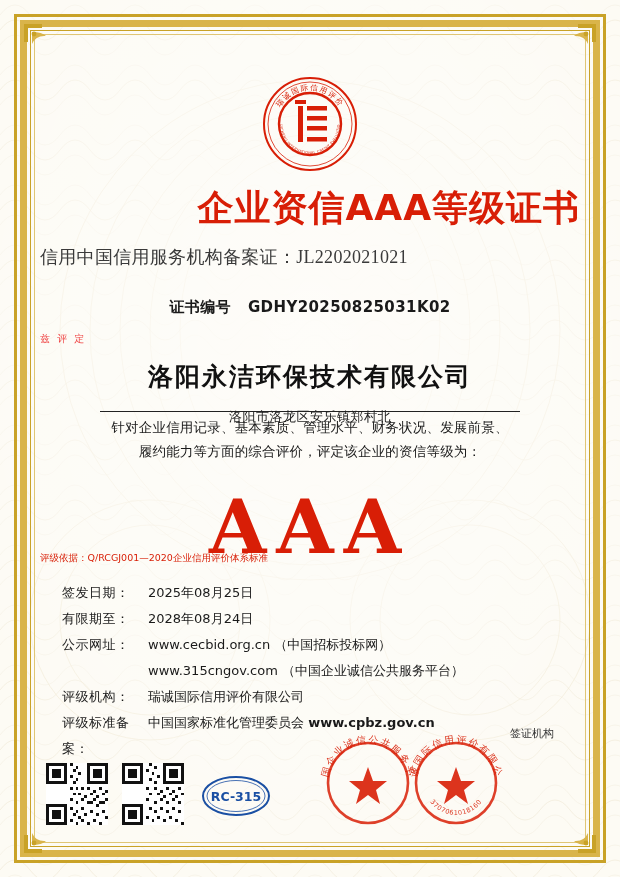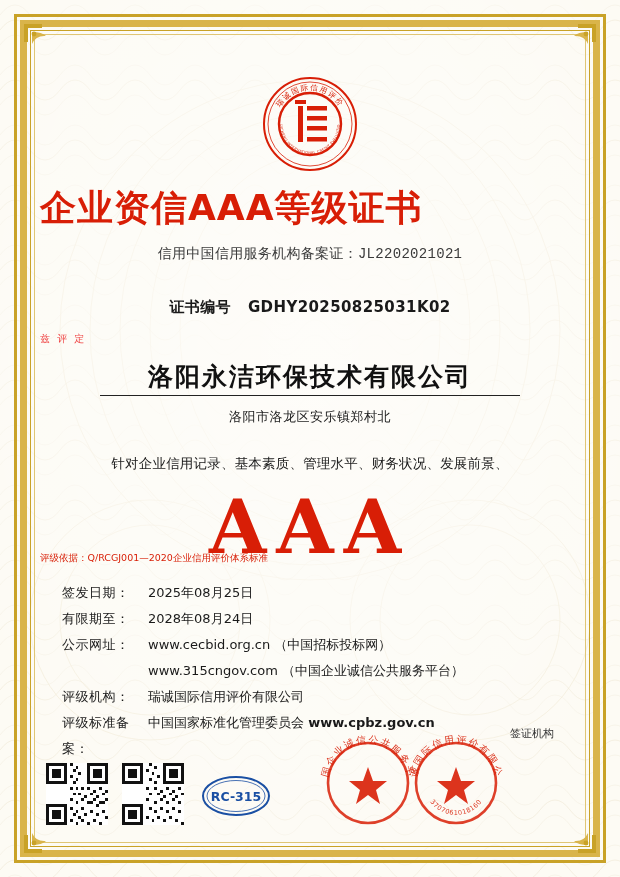--- a/index.html
+++ b/index.html
@@ -84,35 +84,35 @@
     top: 36px;
     transform: translateX(-50%);
     width: 96px;
     height: 96px;
   }
 
   .title {
     position: absolute;
     top: 148px;
     left: 0; right: 0;
-    text-align: left;
+    text-align: right;
     font-family: "DejaVu Sans", "Liberation Sans", sans-serif;
     font-size: 36px;
     font-weight: bold;
     color: #d81e06;
     letter-spacing: 1px;
     line-height: 1.1;
   }
   .subtitle {
     position: absolute;
     top: 205px;
     left: 0; right: 0;
-    text-align: center;
-    font-family: Liberation Mono, monospace;
-    font-size: 14px;
+    text-align: left;
+    font-family: Liberation Serif, serif;
+    font-size: 18px;
     color: #3a3a3a;
     letter-spacing: 0.3px;
   }
   .cert-no {
     position: absolute;
     top: 258px;
     left: 0; right: 0;
     text-align: center;
     font-family: "DejaVu Sans", "Liberation Sans", sans-serif;
     font-size: 15px;
@@ -130,42 +130,42 @@
     color: #ef4444;
     letter-spacing: 2px;
   }
   .company-wrap {
     position: absolute;
     top: 320px;
     left: 60px;
     right: 60px;
     text-align: center;
     border-bottom: 1.5px solid #222;
-    padding-bottom: 2px;
+    padding-bottom: 18px;
   }
   .company {
     font-family: "DejaVu Sans", "Liberation Sans", sans-serif;
     font-size: 25px;
     font-weight: bold;
     color: #111;
     letter-spacing: 2px;
   }
   .address {
     position: absolute;
     top: 368px;
     left: 0; right: 0;
     text-align: center;
     font-family: "DejaVu Sans", "Liberation Sans", sans-serif;
     font-size: 13px;
     color: #222;
     letter-spacing: 0.5px;
   }
   .evaluation {
     position: absolute;
-    top: 412px;
+    top: 376px;
     left: 38px;
     right: 38px;
     text-align: center;
     font-family: "DejaVu Sans", "Liberation Sans", sans-serif;
     font-size: 13.5px;
     color: #1a1a1a;
     line-height: 1.75;
     letter-spacing: 0.2px;
   }
   .grade {
@@ -355,20 +355,21 @@
     <div class="hereby">兹 评 定</div>
 
     <div class="company-wrap">
       <div class="company">洛阳永洁环保技术有限公司</div>
     </div>
 
     <div class="address">洛阳市洛龙区安乐镇郑村北</div>
 
     <div class="evaluation">
       <div>针对企业信用记录、基本素质、管理水平、财务状况、发展前景、</div>
+      <div>履约能力等方面的综合评价，评定该企业的资信等级为：</div>
     </div>
 
     <div class="grade">AAA</div>
     <div class="grade-standard">评级依据：Q/RCGJ001—2020企业信用评价体系标准</div>
 
     <div class="details">
       <div class="det-row">
         <div class="det-label">签发日期：</div>
         <div class="det-value">2025年08月25日</div>
       </div>

